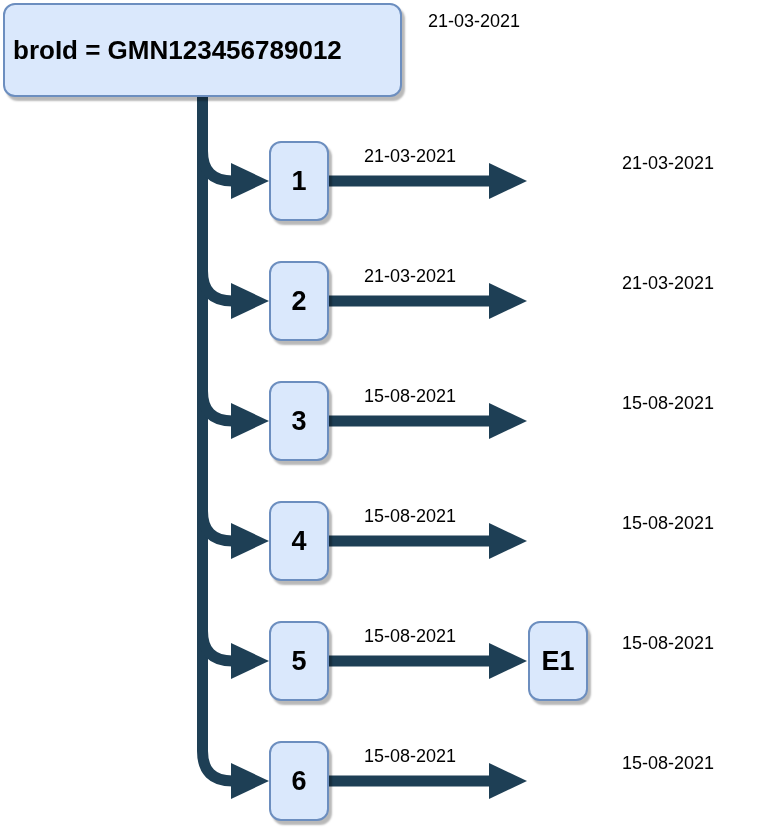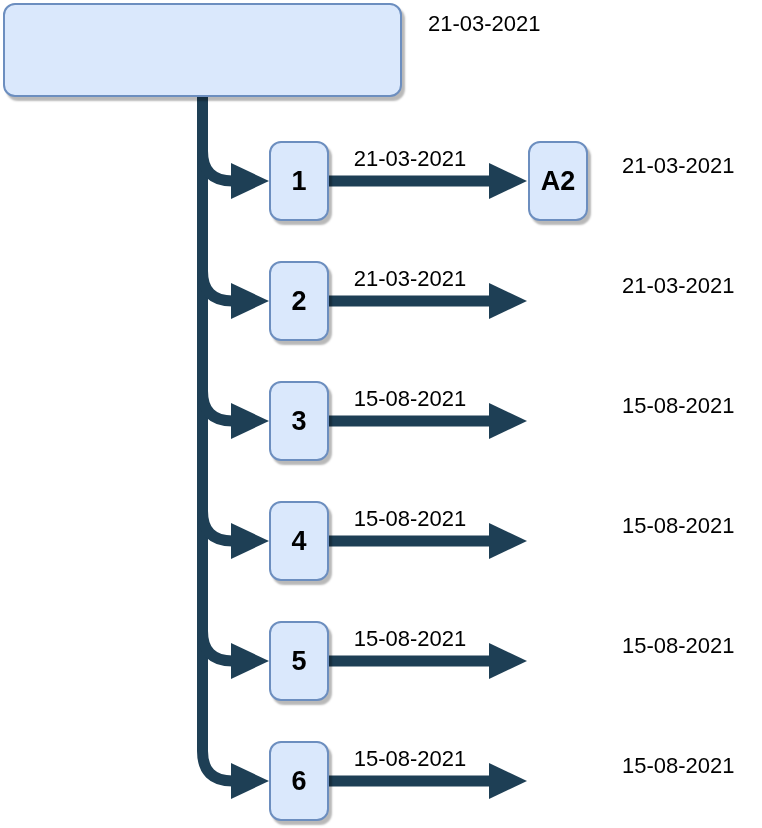--- a/index.html
+++ b/index.html
@@ -53,21 +53,21 @@
     align-items: center;
     justify-content: center;
     font-weight: bold;
     font-size: 27px;
     color: #000000;
   }
   .node.num    { left: 269px; top: 0; }
   .node.target { left: 528px; top: 0; }
   .date {
     position: absolute;
-    font-size: 22px;
+    font-size: 18px;
     color: #000000;
     white-space: nowrap;
   }
   .top-date   { left: 428px; top: 11px; }
   .edge-label { left: 310px; top: 5px; width: 200px; text-align: center; }
   .right-date { left: 622px; top: 12px; }
 </style>
 </head>
 <body>
 
@@ -116,27 +116,27 @@
       <polygon points="489,163 527,181 489,199"></polygon>
       <polygon points="489,283 527,301 489,319"></polygon>
       <polygon points="489,403 527,421 489,439"></polygon>
       <polygon points="489,523 527,541 489,559"></polygon>
       <polygon points="489,643 527,661 489,679"></polygon>
       <polygon points="489,763 527,781 489,799"></polygon>
     </g>
   </svg>
 
   <div class="root-node">
+    <div>broId = GMN123456789012</div>
   </div>
   <div class="date top-date">21-03-2021</div>
 
   <div class="row" style="top:141px">
     <div class="edge-label date">21-03-2021</div>
     <div class="node num">1</div>
-    <div class="node target">A2</div>
     <div class="date right-date">21-03-2021</div>
   </div>
 
   <div class="row" style="top:261px">
     <div class="edge-label date">21-03-2021</div>
     <div class="node num">2</div>
     <div class="date right-date">21-03-2021</div>
   </div>
 
   <div class="row" style="top:381px">
@@ -147,20 +147,21 @@
 
   <div class="row" style="top:501px">
     <div class="edge-label date">15-08-2021</div>
     <div class="node num">4</div>
     <div class="date right-date">15-08-2021</div>
   </div>
 
   <div class="row" style="top:621px">
     <div class="edge-label date">15-08-2021</div>
     <div class="node num">5</div>
+    <div class="node target">E1</div>
     <div class="date right-date">15-08-2021</div>
   </div>
 
   <div class="row" style="top:741px">
     <div class="edge-label date">15-08-2021</div>
     <div class="node num">6</div>
     <div class="date right-date">15-08-2021</div>
   </div>
 
 </div>

